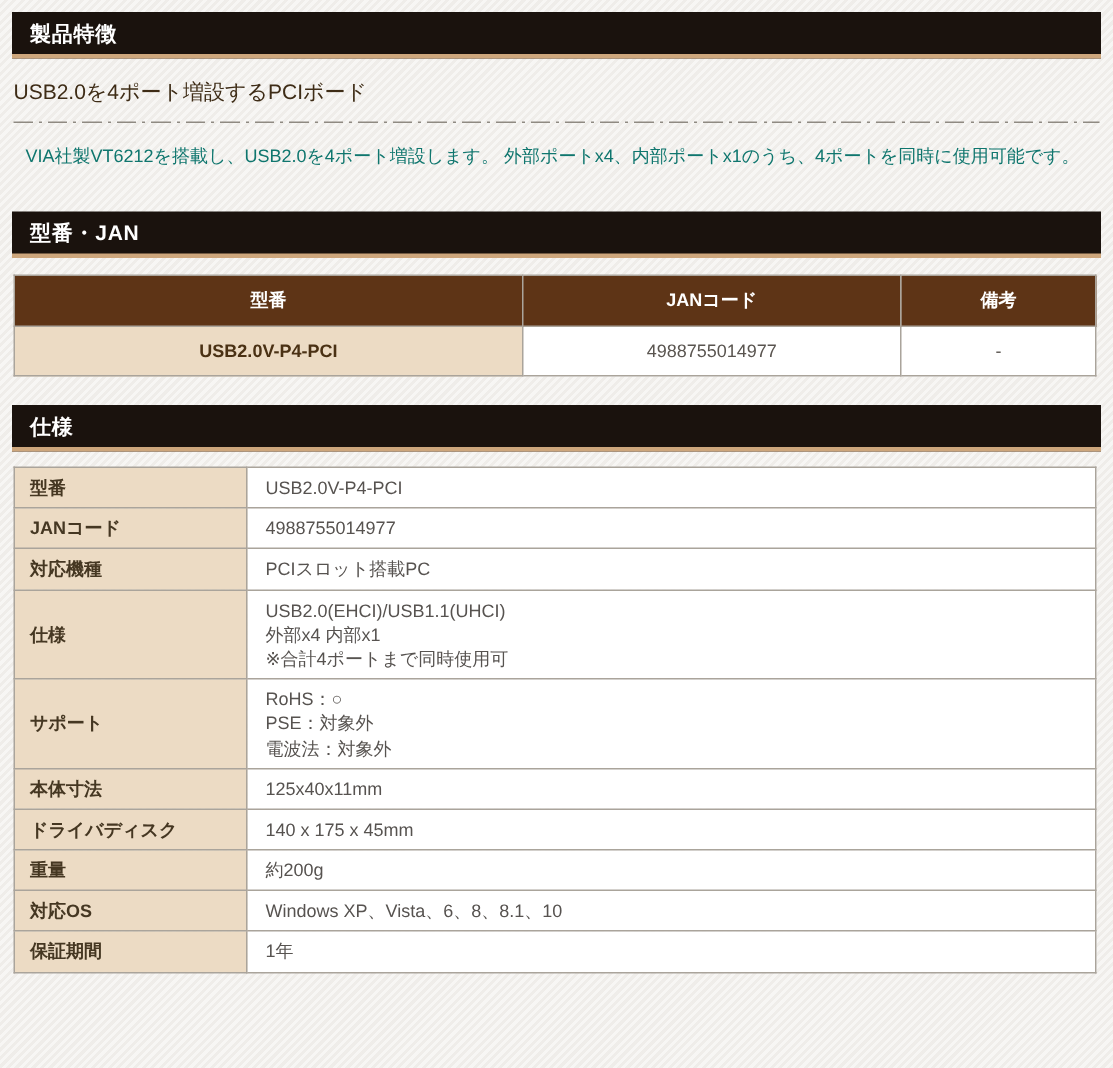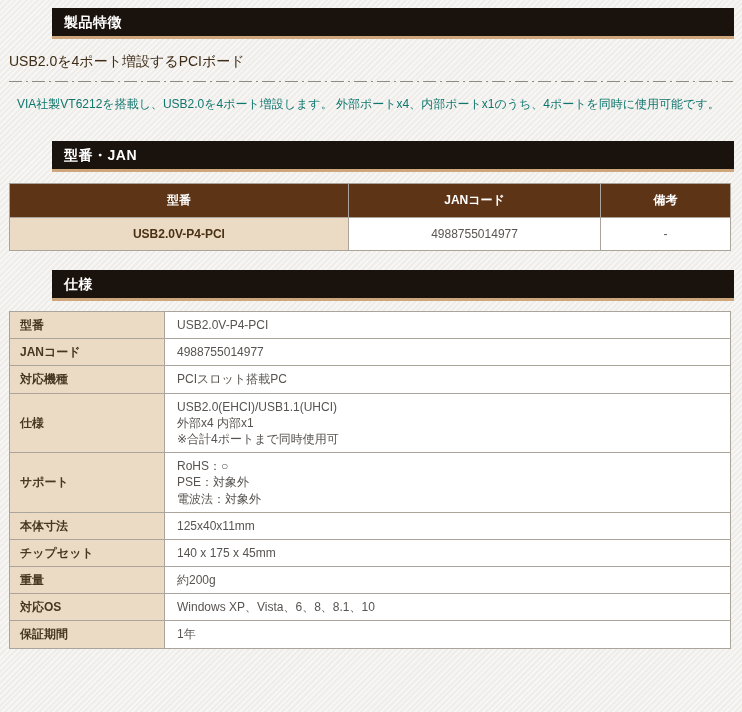--- a/index.html
+++ b/index.html
@@ -16,21 +16,20 @@
   
   .section-bar {
     background: #1a120d;
     color: #ffffff;
     font-size: 14px;
     font-weight: bold;
     line-height: 16px;
     padding: 6px 12px;
     border-bottom: 3px solid #cda67c;
     letter-spacing: 0.5px;
-    margin-left: 44px;
   }
 
   
   .feature-heading {
     color: #3e2c16;
     font-size: 14px;
     font-weight: normal;
     margin: 14px 1px 10px 1px;
   }
   .dash-sep {
@@ -179,21 +178,21 @@
 PSE：対象外
 電波法：対象外</td>
         </tr>
 
         <tr>
           <th>本体寸法</th>
           <td>125x40x11mm</td>
         </tr>
 
         <tr>
-          <th>チップセット</th>
+          <th>ドライバディスク</th>
           <td>140 x 175 x 45mm</td>
         </tr>
 
         <tr>
           <th>重量</th>
           <td>約200g</td>
         </tr>
 
 
         <tr>

